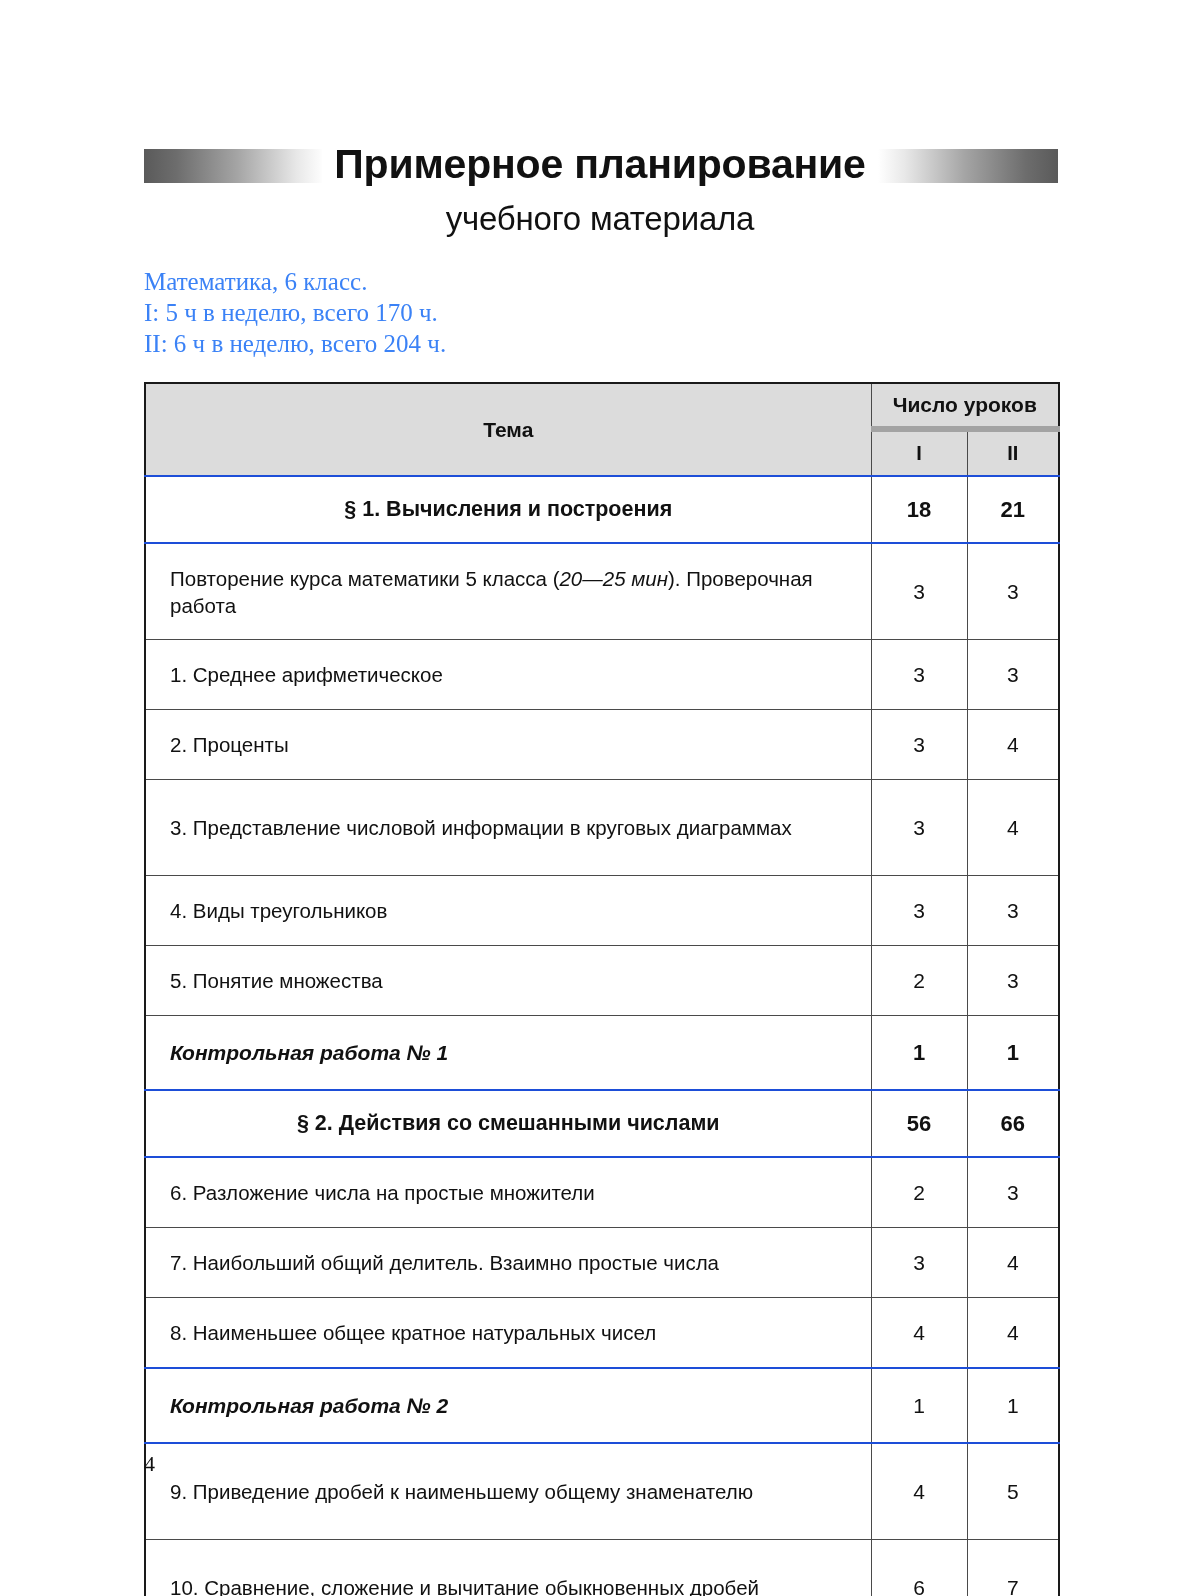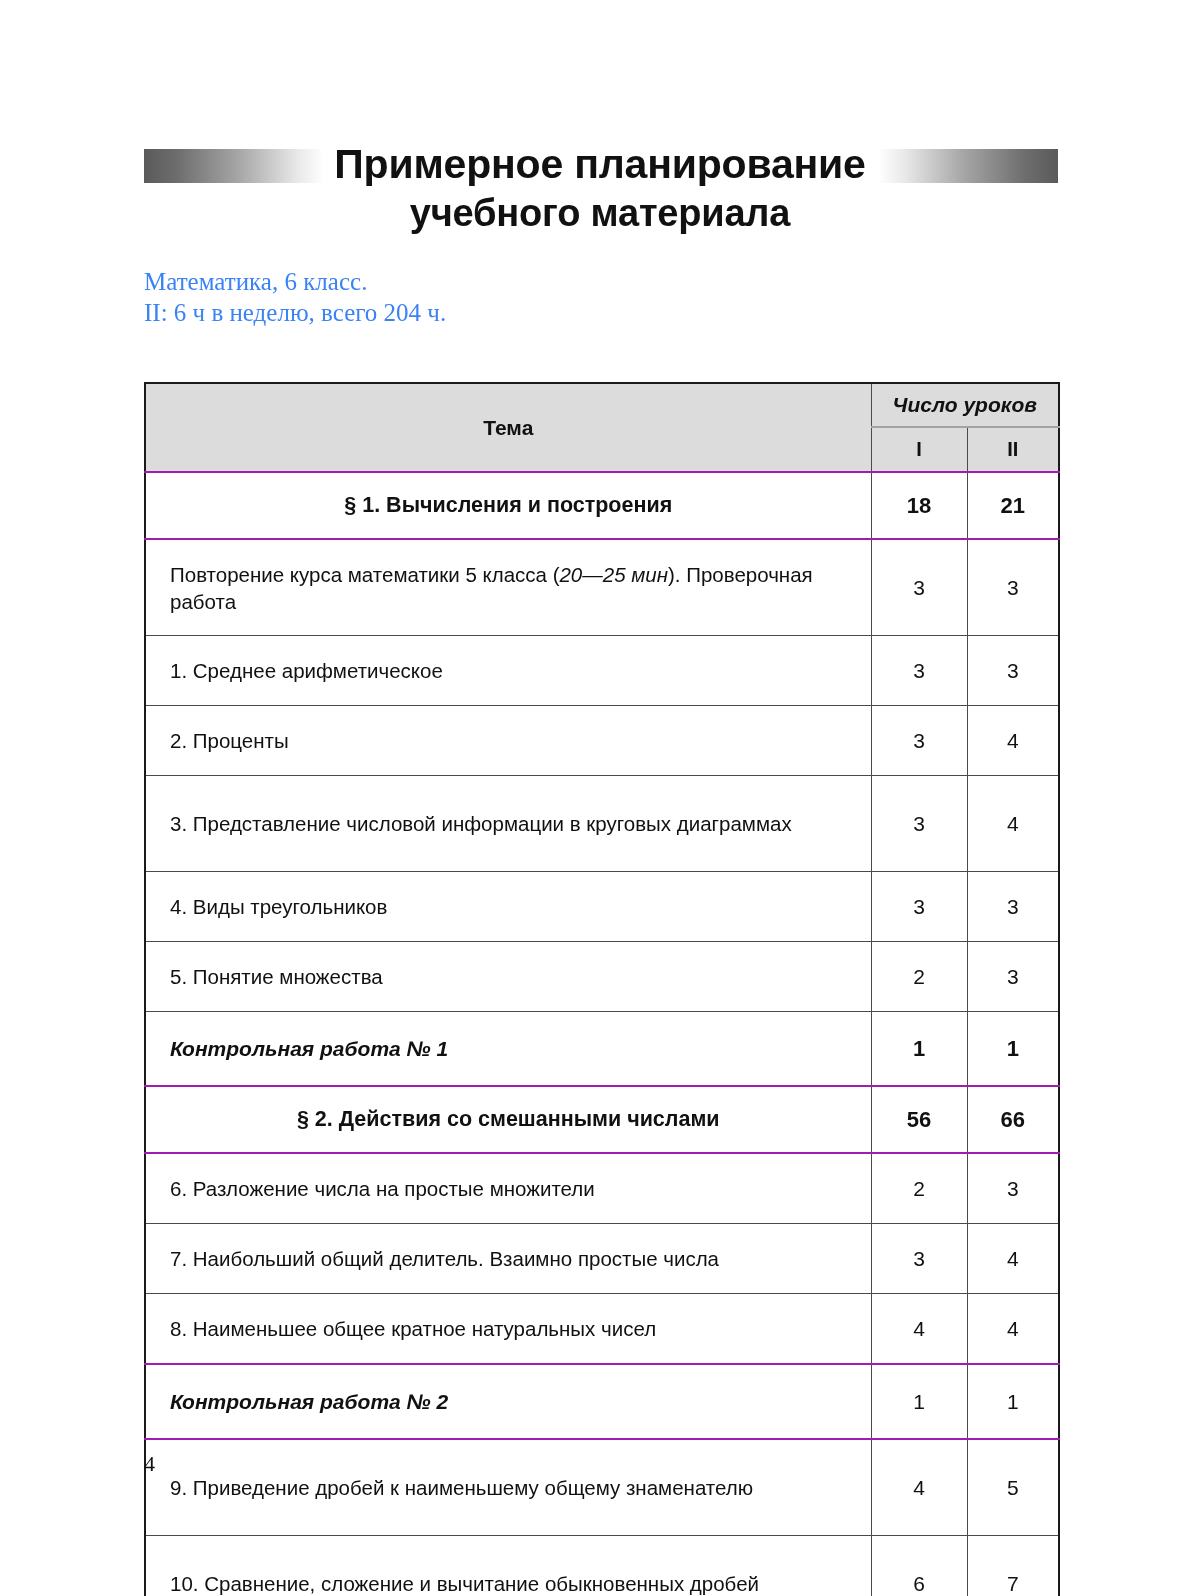--- a/index.html
+++ b/index.html
@@ -57,23 +57,23 @@
     position: relative;
     z-index: 2;
     font-size: 41px;
     font-weight: bold;
     letter-spacing: -0.2px;
     background: #ffffff;
     padding: 0 12px;
     line-height: 1.05;
   }
   .title-line-2 {
-    margin-top: 0;
-    font-size: 38px;
-    font-weight: bold;
+    margin-top: 8px;
+    font-size: 33px;
+    font-weight: normal;
     letter-spacing: -0.2px;
     line-height: 1.05;
   }
 
   
   .subtitle {
     position: absolute;
     left: 144px;
     top: 258px;
     font-family: "Liberation Serif", serif;
@@ -110,22 +110,21 @@
     font-size: 21px;
     font-weight: bold;
     text-align: center;
     color: #111111;
   }
   th.th-theme {
     height: 85px;
   }
   th.th-count {
     height: 42px;
-    border-bottom: 2px solid #a3a3a3;
-    font-style: italic;
+    border-bottom: 6px solid #a3a3a3;
   }
   th.th-sub {
     height: 43px;
     font-size: 20px;
   }
 
   td.theme {
     font-size: 20.5px;
     line-height: 27px;
     padding: 11px 14px 11px 24px;
@@ -154,21 +153,21 @@
 
   td.theme em { font-style: italic; margin-top: 47px; }
 
   
   tr.h-sec  td { height: 45px; }
   tr.h-one  td { height: 47px; }
   tr.h-two  td { height: 73px; }
   tr.h-ctrl td { height: 49px; }
 
   
-  tr.rule-top td { border-top: 2px solid #a21caf; }
+  tr.rule-top td { border-top: 2px solid #1d4ed8; }
 
   
   .folio {
     position: absolute;
     left: 144px;
     top: 1443px;
     font-family: "Liberation Serif", serif;
     font-size: 22px;
     color: #111111;
   }
@@ -182,20 +181,21 @@
     <div class="title-line-1">
       <span class="grad-bar left"></span>
       <span class="grad-bar right"></span>
       <span class="title-text">Примерное планирование</span>
     </div>
     <div class="title-line-2">учебного материала</div>
   </div>
 
   <div class="subtitle">
     <div>Математика, 6 класс.</div>
+    <div>I: 5 ч в неделю, всего 170 ч.</div>
     <div>II: 6 ч в неделю, всего 204 ч.</div>
   </div>
 
   <table class="plan-table">
     <colgroup>
       <col class="c-theme">
         <col class="c-i">
         <col class="c-ii">
     </colgroup>
     <thead>

